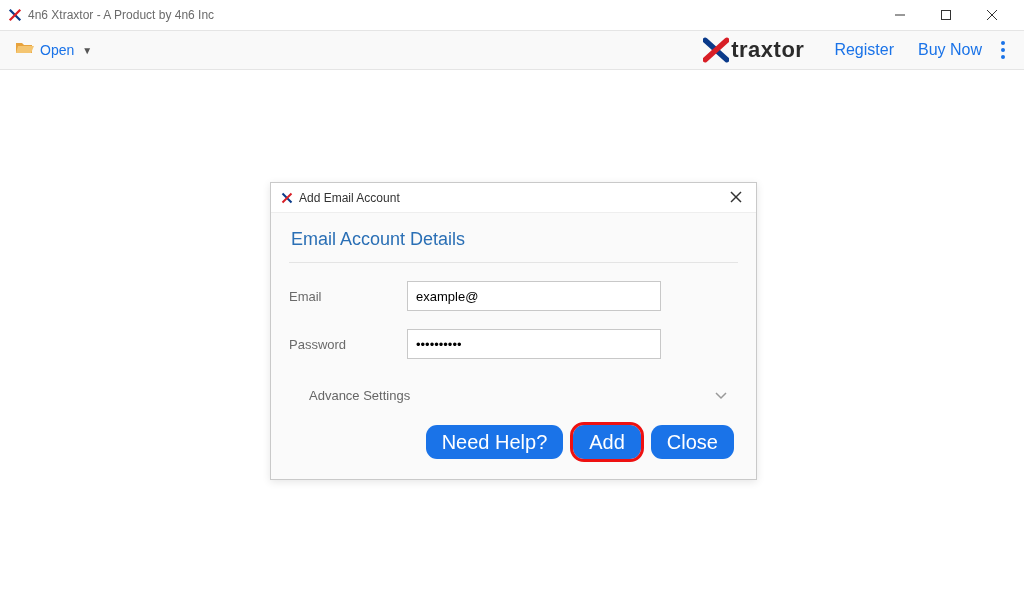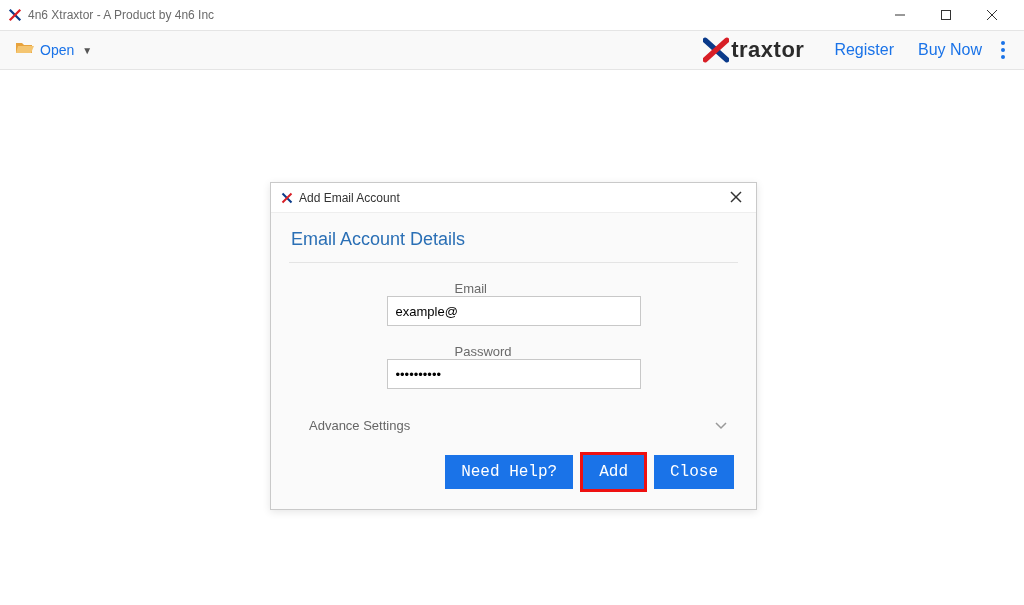--- a/index.html
+++ b/index.html
@@ -66,21 +66,21 @@
       padding:0 10px;
       border-bottom:1px solid #eee;
       font-size:12px; color:#333;
     }
     .dialog-titlebar .dlg-icon { margin-right:6px; display:flex; align-items:center;}
     .dialog-titlebar .dlg-title { flex:1; }
     .dialog-close { cursor:pointer; font-size:14px; color:#333; padding:2px 4px;}
     .dialog-body { background:#fafafa; padding:16px 18px 14px 18px; }
     .dialog-heading { color:#2a6fb5; font-size:18px; font-weight:400; margin-bottom:12px; padding-left:2px;}
     .section-divider { border-top:1px solid #e4e4e4; margin-bottom:18px;}
-    .form-row { display:flex; align-items:center; margin-bottom:18px;flex-direction:column; }
+    .form-row { display:flex; align-items:center; margin-bottom:18px; }
     .form-label { width:118px; color:#6a6a6a; font-size:13px; }
     .form-input {
       width:254px; height:30px;
       border:1px solid #c8c8c8;
       padding:8px 8px; font-size:13px;
       background:#fff;
     }
     .adv-row {
       display:flex; align-items:center; justify-content:space-between;
       color:#666; font-size:13px;
@@ -88,24 +88,23 @@
       cursor:pointer;
     }
     .adv-row .chev { font-size:14px; color:#999; margin-right:6px;}
     .dialog-buttons {
       display:flex; justify-content:flex-end; gap:10px;
       padding:4px 4px 6px 4px;
     }
     .btn {
       background:#1a73e8; color:#fff;
       border:none; padding:0 16px; height:34px;
-      font-size:16px; cursor:pointer;
+      font-size:20px; cursor:pointer;
       display:flex; align-items:center; justify-content:center;
-      border-radius:0;
-      font-family:Liberation Mono, monospace;
+      border-radius:11px;
     }
     .btn.need-help{ min-width:100px;}
     .btn.close-btn{ min-width:64px;}
     .btn-highlight { outline:3px solid #e11; outline-offset:0; min-width:54px;}
     
     .xlogo { display:inline-flex; }
   </style>
 </head>
 <body>
 

